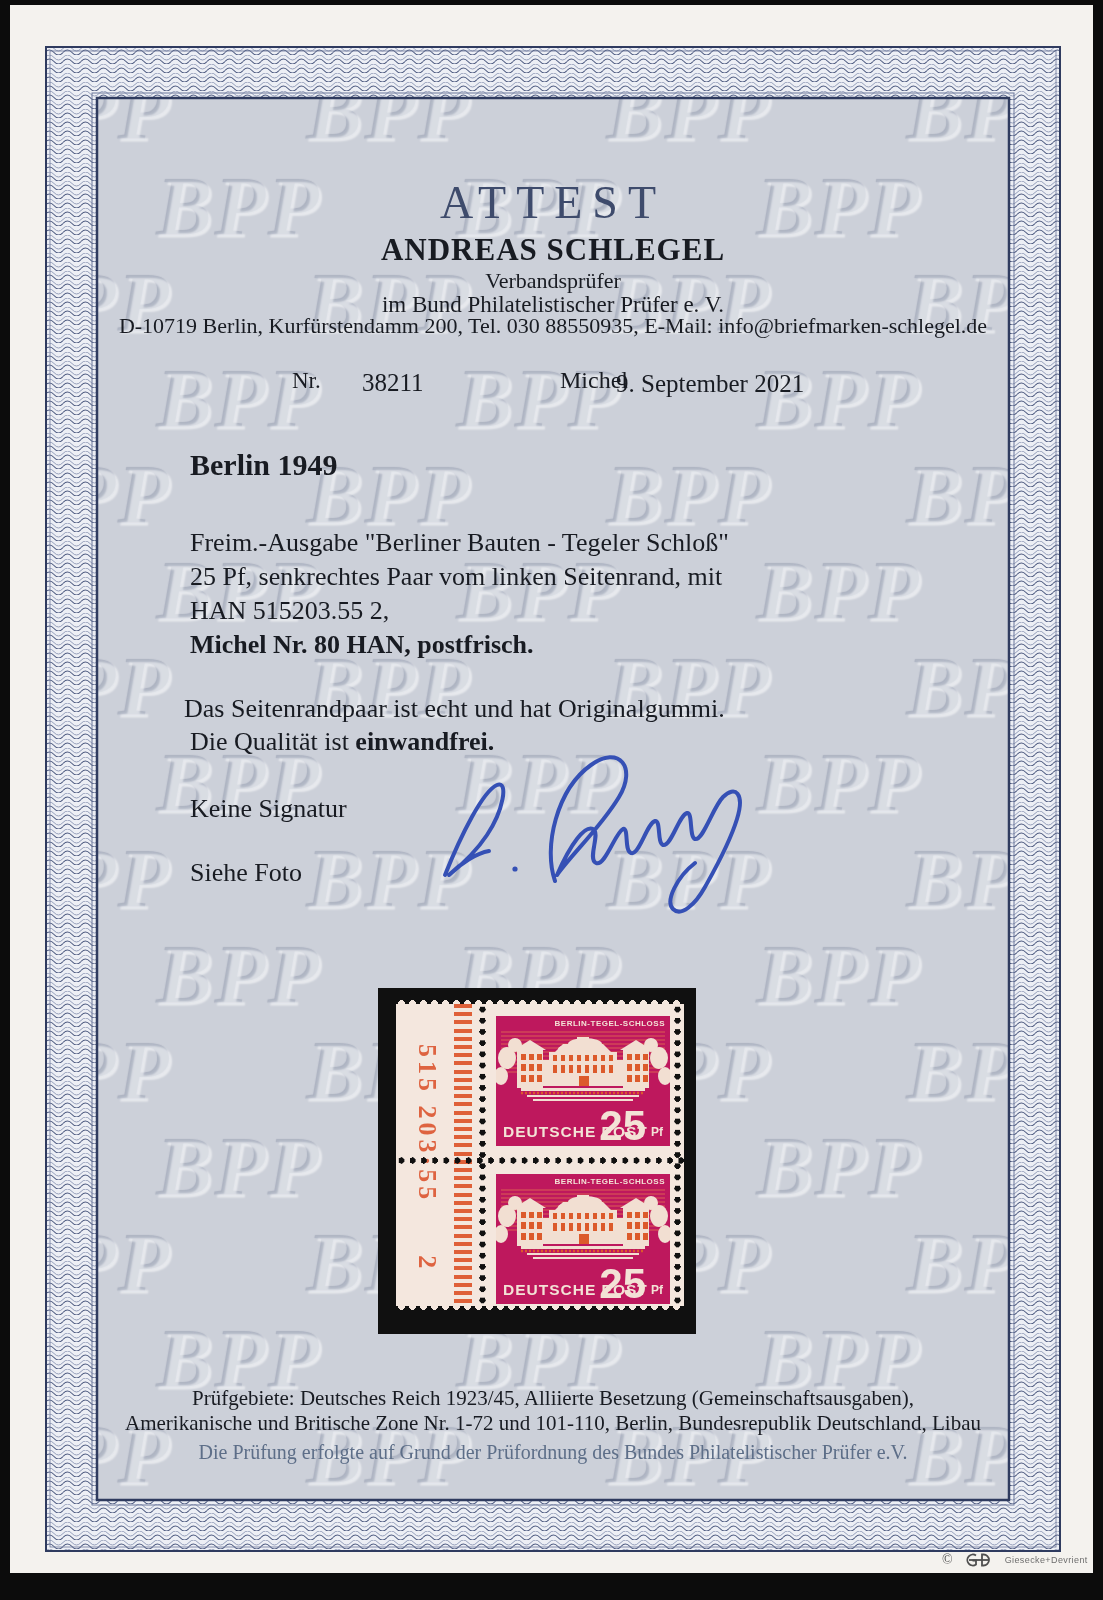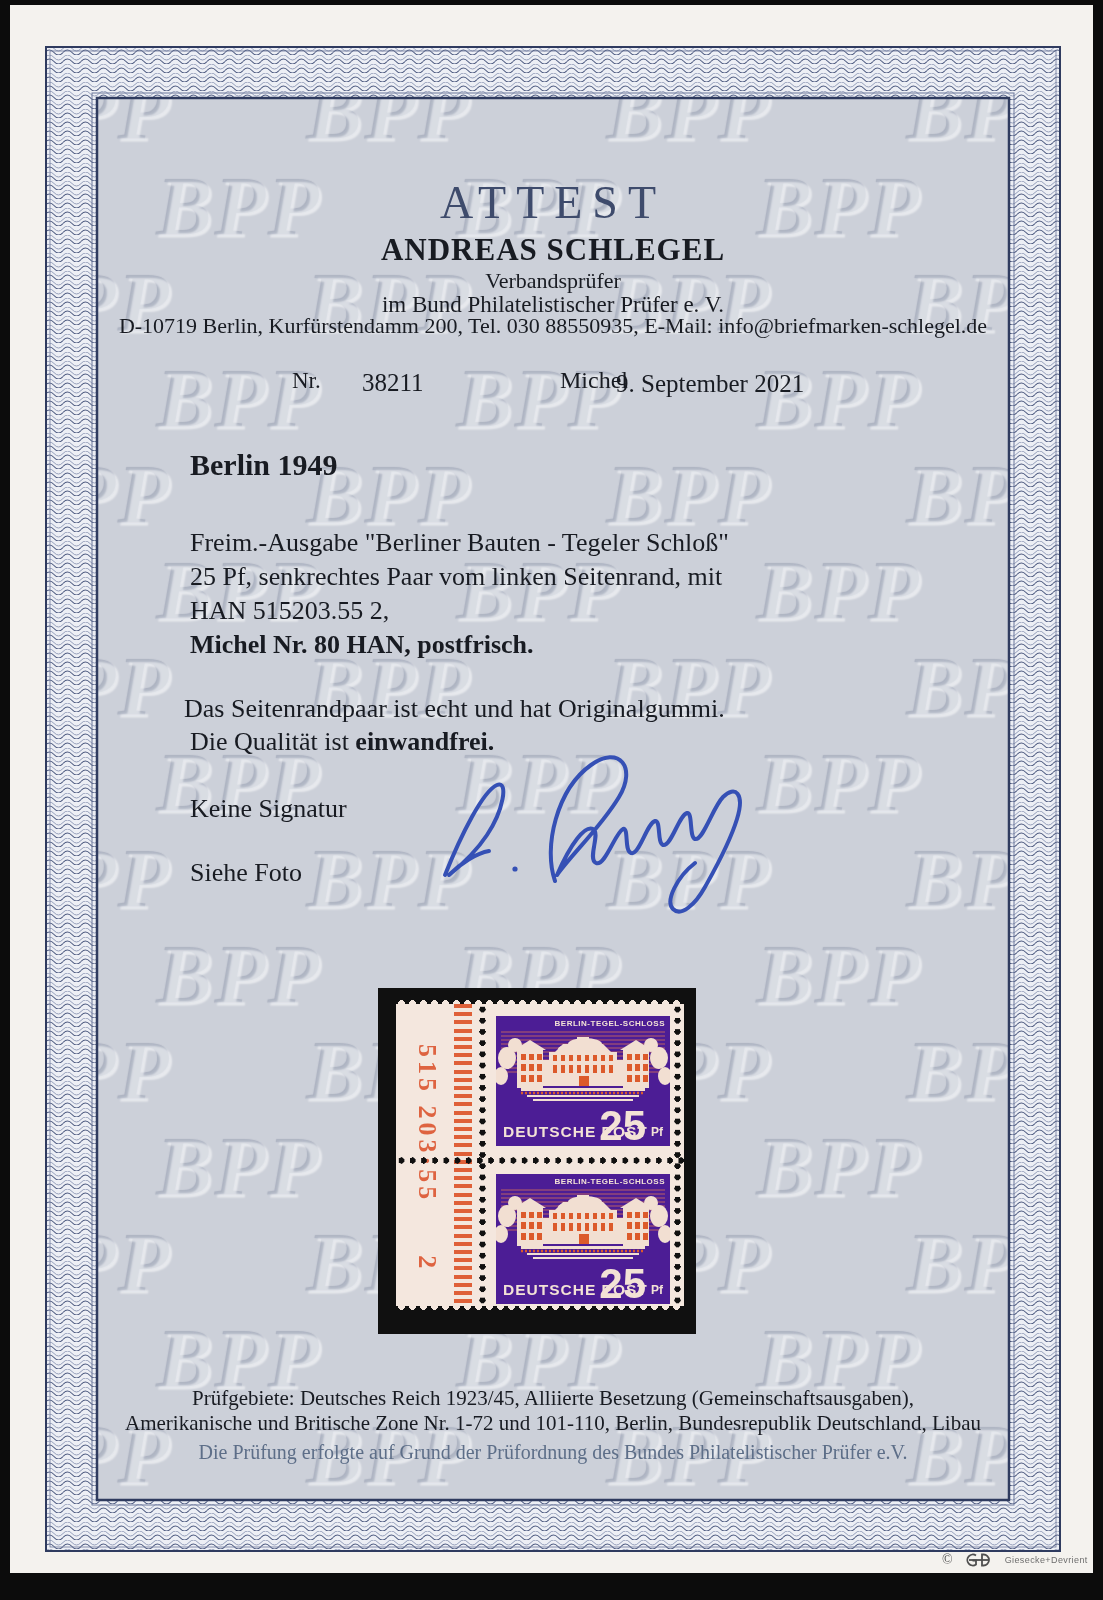--- a/index.html
+++ b/index.html
@@ -27,21 +27,21 @@
           background:repeating-linear-gradient(180deg,#df6038 0 4px, rgba(0,0,0,0) 4px 8.2px);}
   .han-row{position:absolute;left:46px;top:40px;display:flex;gap:52px;transform:rotate(90deg);
            transform-origin:0 0;font-weight:bold;font-size:26px;letter-spacing:4px;color:#de6340;
            font-family:"Liberation Serif", serif;}
   .perf-col{position:absolute;top:0;width:13px;height:302px;
             background-image:radial-gradient(circle 3.2px at 6.5px 5.5px, #101010 95%, rgba(0,0,0,0) 96%);
             background-size:13px 11.2px;}
   .perf-row{position:absolute;left:0;top:150px;width:288px;height:13px;
             background-image:radial-gradient(circle 3.2px at 5.5px 6.5px, #101010 95%, rgba(0,0,0,0) 96%);
             background-size:11.2px 13px;}
-  .stamp-print{position:absolute;left:100px;width:174px;height:130px;background:#4c1d95;overflow:hidden;}
+  .stamp-print{position:absolute;left:100px;width:174px;height:130px;background:#be185d;overflow:hidden;}
   .stamp1{top:12px;} .stamp2{top:170px;}
   .stamp-caption{position:absolute;top:3px;right:5px;font:bold 8px "Liberation Sans", sans-serif;
                  letter-spacing:0.5px;color:#f3e2d6;}
   .stamp-post{position:absolute;bottom:5px;left:7px;font:bold 15.5px "Liberation Sans", sans-serif;
               letter-spacing:1px;color:#f3e2d6;}
   .stamp-value{position:absolute;bottom:-4px;right:24px;font:bold 42px "Liberation Sans", sans-serif;
                color:#f3e2d6;}
   .stamp-pf{position:absolute;bottom:7px;right:7px;font:bold 12px "Liberation Sans", sans-serif;
             color:#f3e2d6;}
   .palace{position:absolute;left:0;top:12px;}

